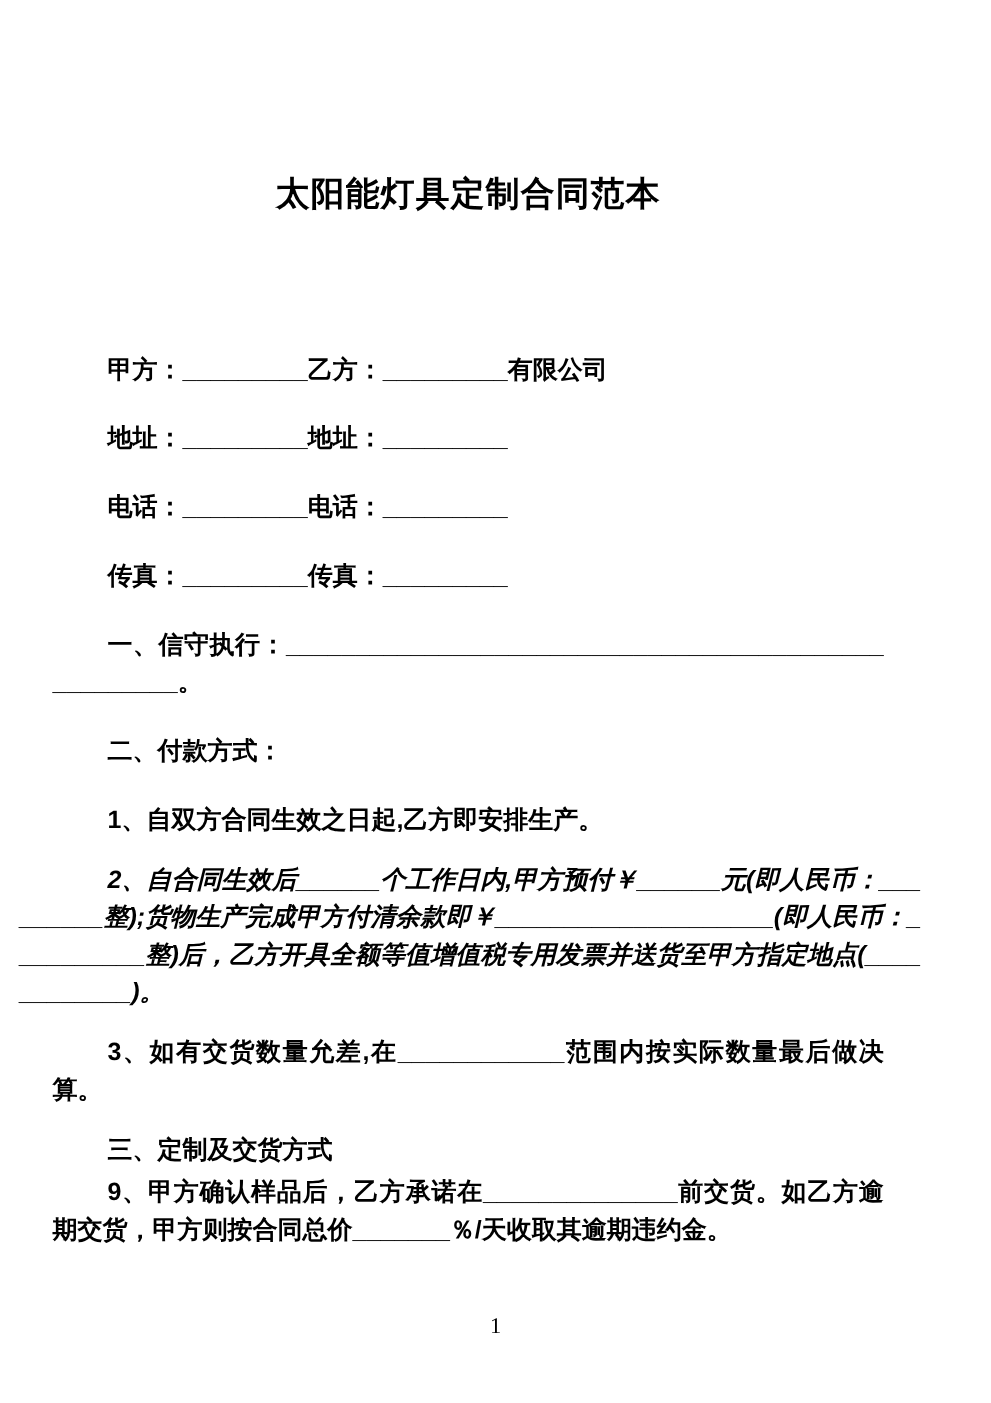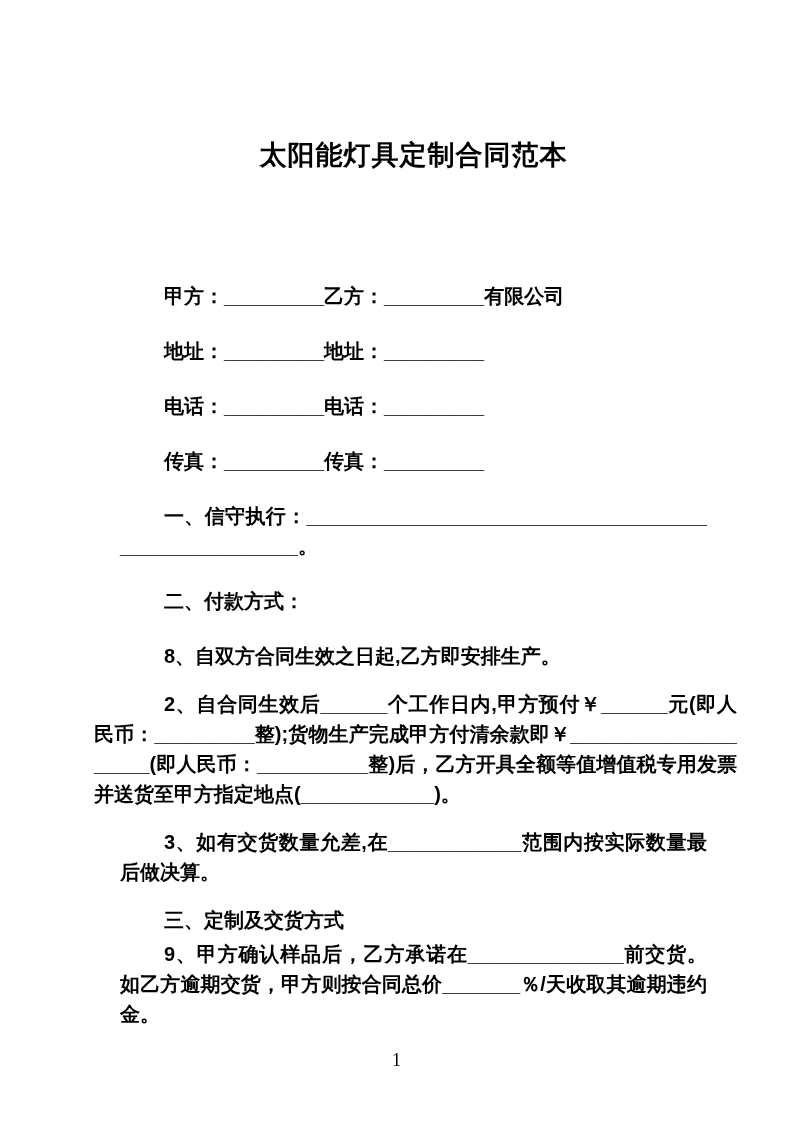--- a/index.html
+++ b/index.html
@@ -11,21 +11,21 @@
     position: relative;
     width: 793px;
     height: 1122px;
     background: #ffffff;
     overflow: hidden;
     color: #000000;
     font-family: "Liberation Sans", "DejaVu Sans", sans-serif;
     font-weight: 700;
   }
   .content {
-    padding: 138px 86px 0 120px;
+    padding: 138px 86px 0 42px;
     box-sizing: border-box;
   }
   .title {
     margin: 0 0 109px 0;
     font-size: 27px;
     line-height: 34px;
     text-align: center;
     font-weight: 700;
     letter-spacing: 1px;
   }
@@ -37,20 +37,21 @@
     text-align: justify;
     word-break: break-all;
   }
   .mb18 { margin-bottom: 18px; }
   .mb20 { margin-bottom: 4px; }
   
   .bleed {
     margin-left: -26px;
     margin-right: -30px;
     text-indent: 70px;
+    font-style: italic;
   }
   .footer {
     position: absolute;
     top: 1050px;
     left: 0;
     width: 100%;
     text-align: center;
     font-family: "Liberation Serif", "DejaVu Serif", serif;
     font-weight: 400;
     font-size: 18px;
@@ -70,21 +71,21 @@
 
     <p class="para">电话：_________电话：_________</p>
 
     <p class="para">传真：_________传真：_________</p>
 
 
     <p class="para">一、信守执行：____________________________________________________。</p>
 
     <p class="para">二、付款方式：</p>
 
-    <p class="para mb18">8、自双方合同生效之日起,乙方即安排生产。</p>
+    <p class="para mb18">1、自双方合同生效之日起,乙方即安排生产。</p>
 
     <p class="para mb18 bleed">2、自合同生效后______个工作日内,甲方预付￥______元(即人民币：_________整);货物生产完成甲方付清余款即￥____________________(即人民币：__________整)后，乙方开具全额等值增值税专用发票并送货至甲方指定地点(____________)。</p>
 
     <p class="para mb18">3、如有交货数量允差,在____________范围内按实际数量最后做决算。</p>
 
     <p class="para mb20">三、定制及交货方式</p>
 
     <p class="para">9、甲方确认样品后，乙方承诺在______________前交货。如乙方逾期交货，甲方则按合同总价_______％/天收取其逾期违约金。</p>
   </div>
 

